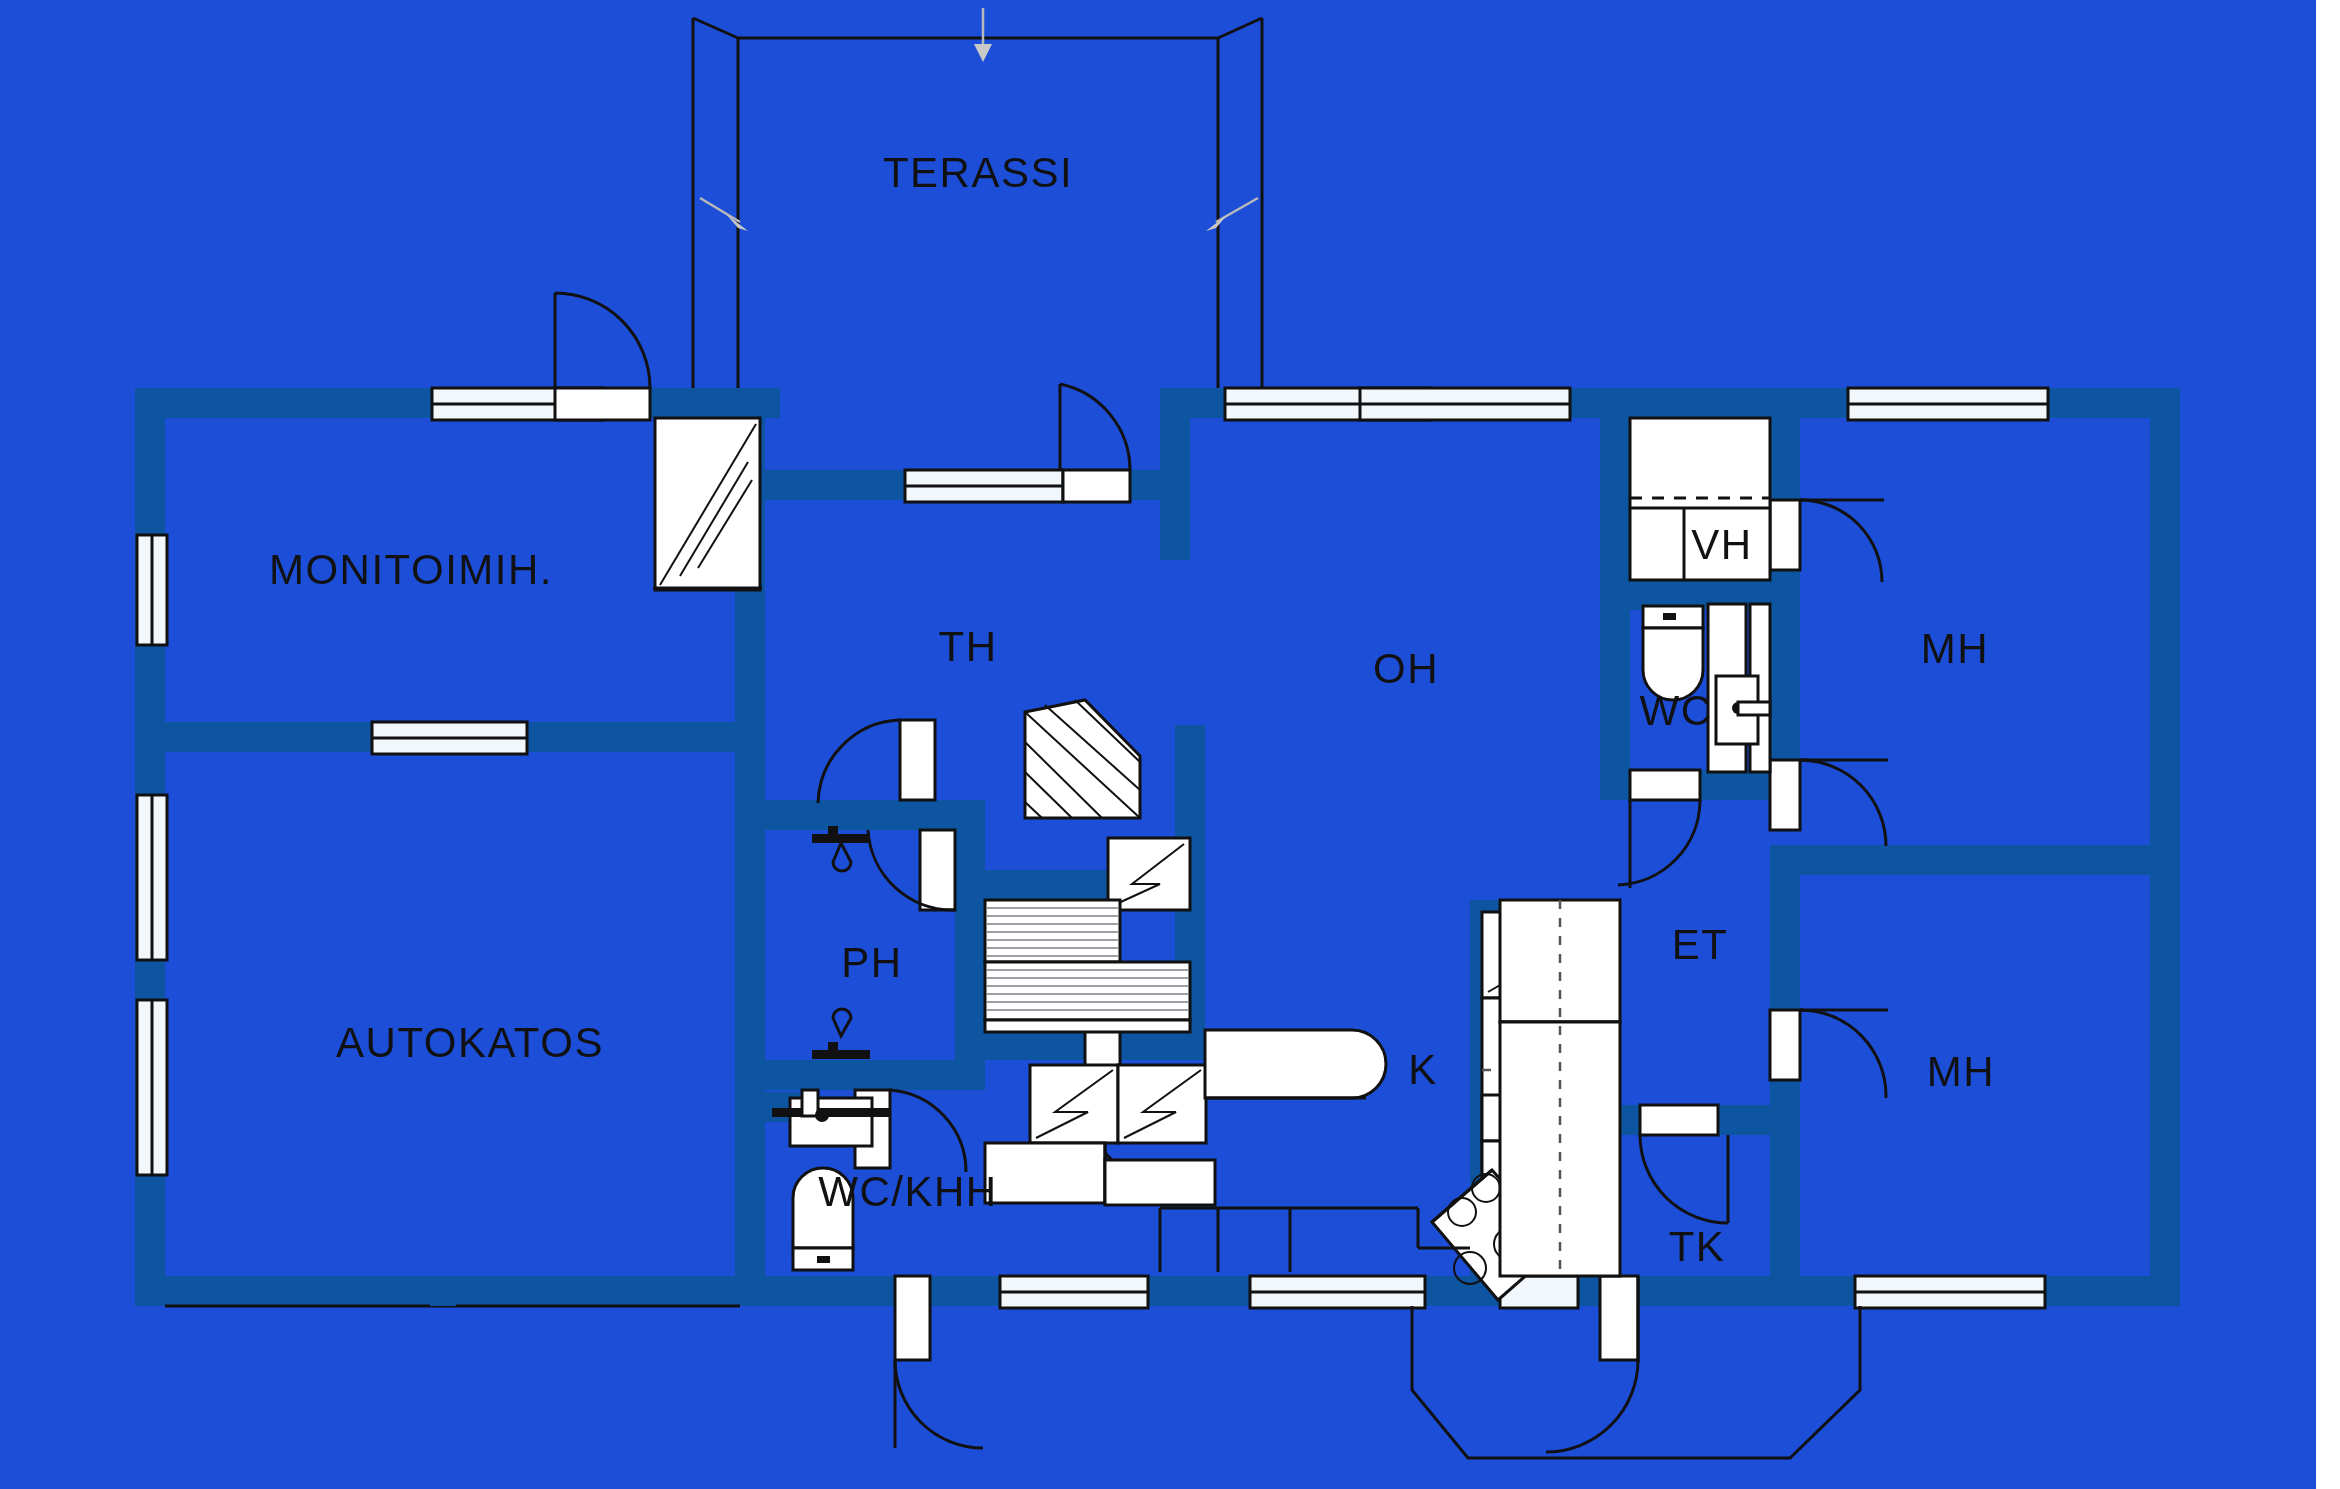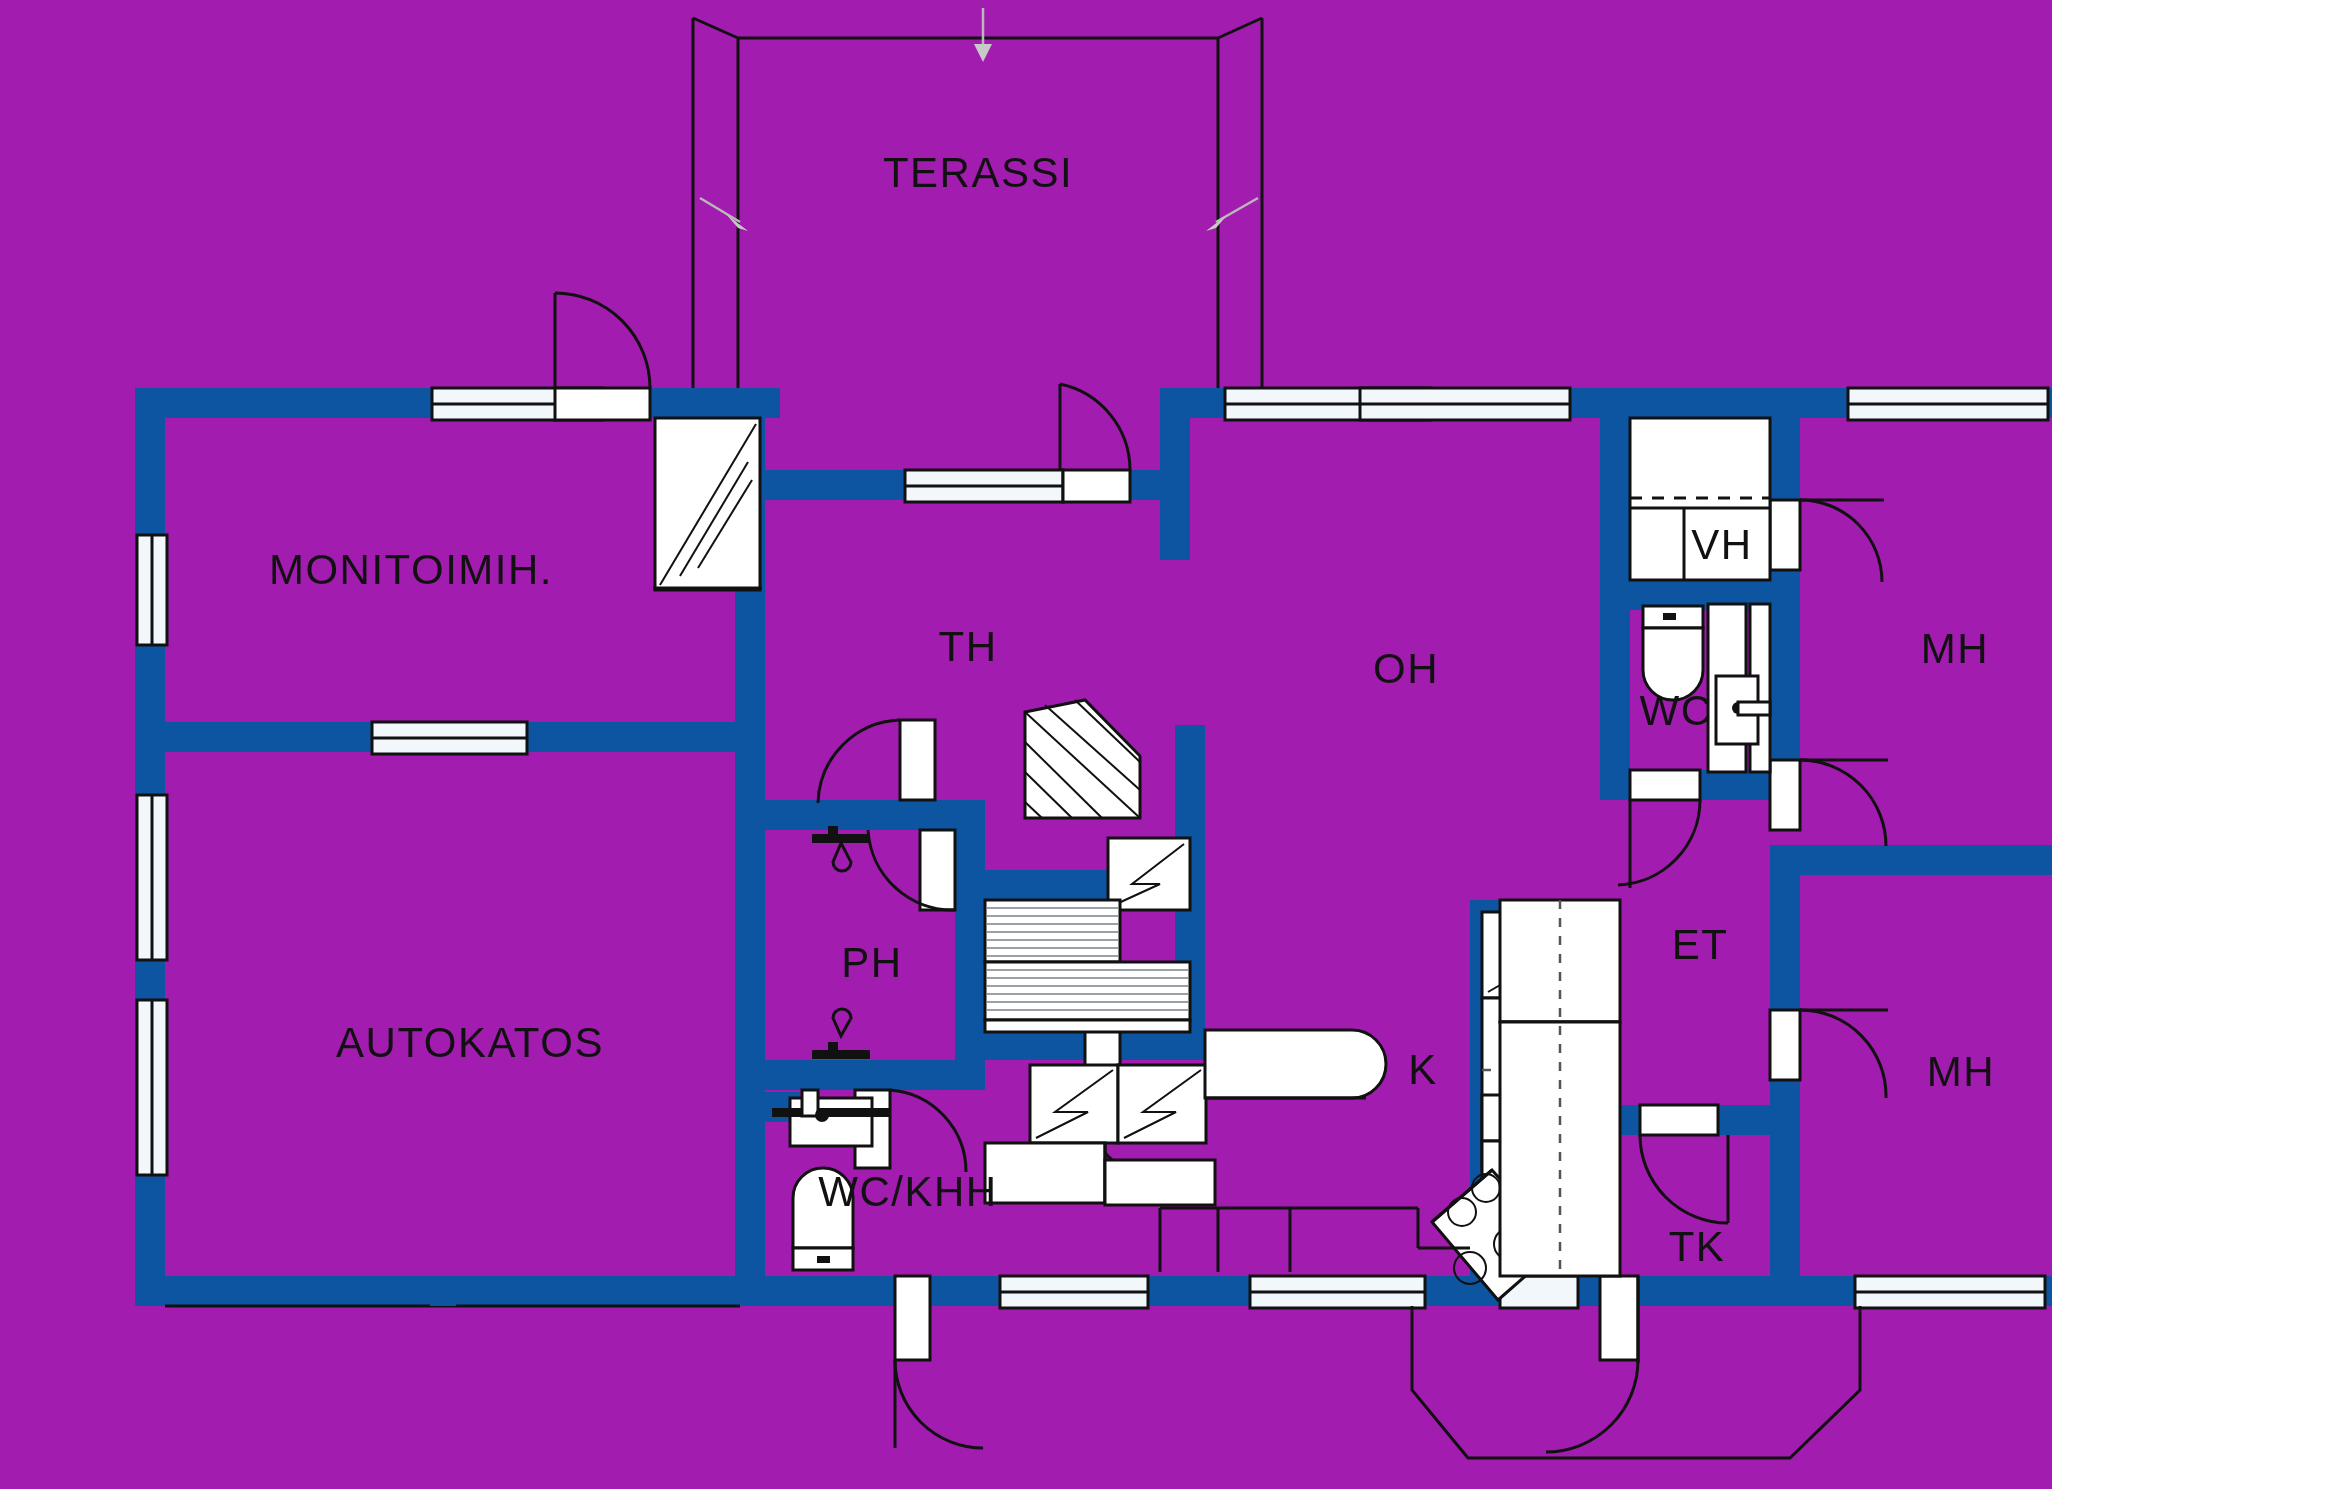--- a/index.html
+++ b/index.html
@@ -6,23 +6,23 @@
   html, body {
     margin: 0;
     padding: 0;
     background: #ffffff;
   }
   body {
     font-family: "Liberation Sans", sans-serif;
   }
   #plan-wrap {
     position: relative;
-    width: 2052px;
+    width: 2316px;
     height: 1489px;
-    background: #a21caf;
+    background: #1d4ed8;
     overflow: hidden;
   }
   svg#floorplan {
     display: block;
     width: 2340px;
     height: 1489px;
   }
   .room-label {
     font-family: "Liberation Sans", sans-serif;
     fill: #111111;

